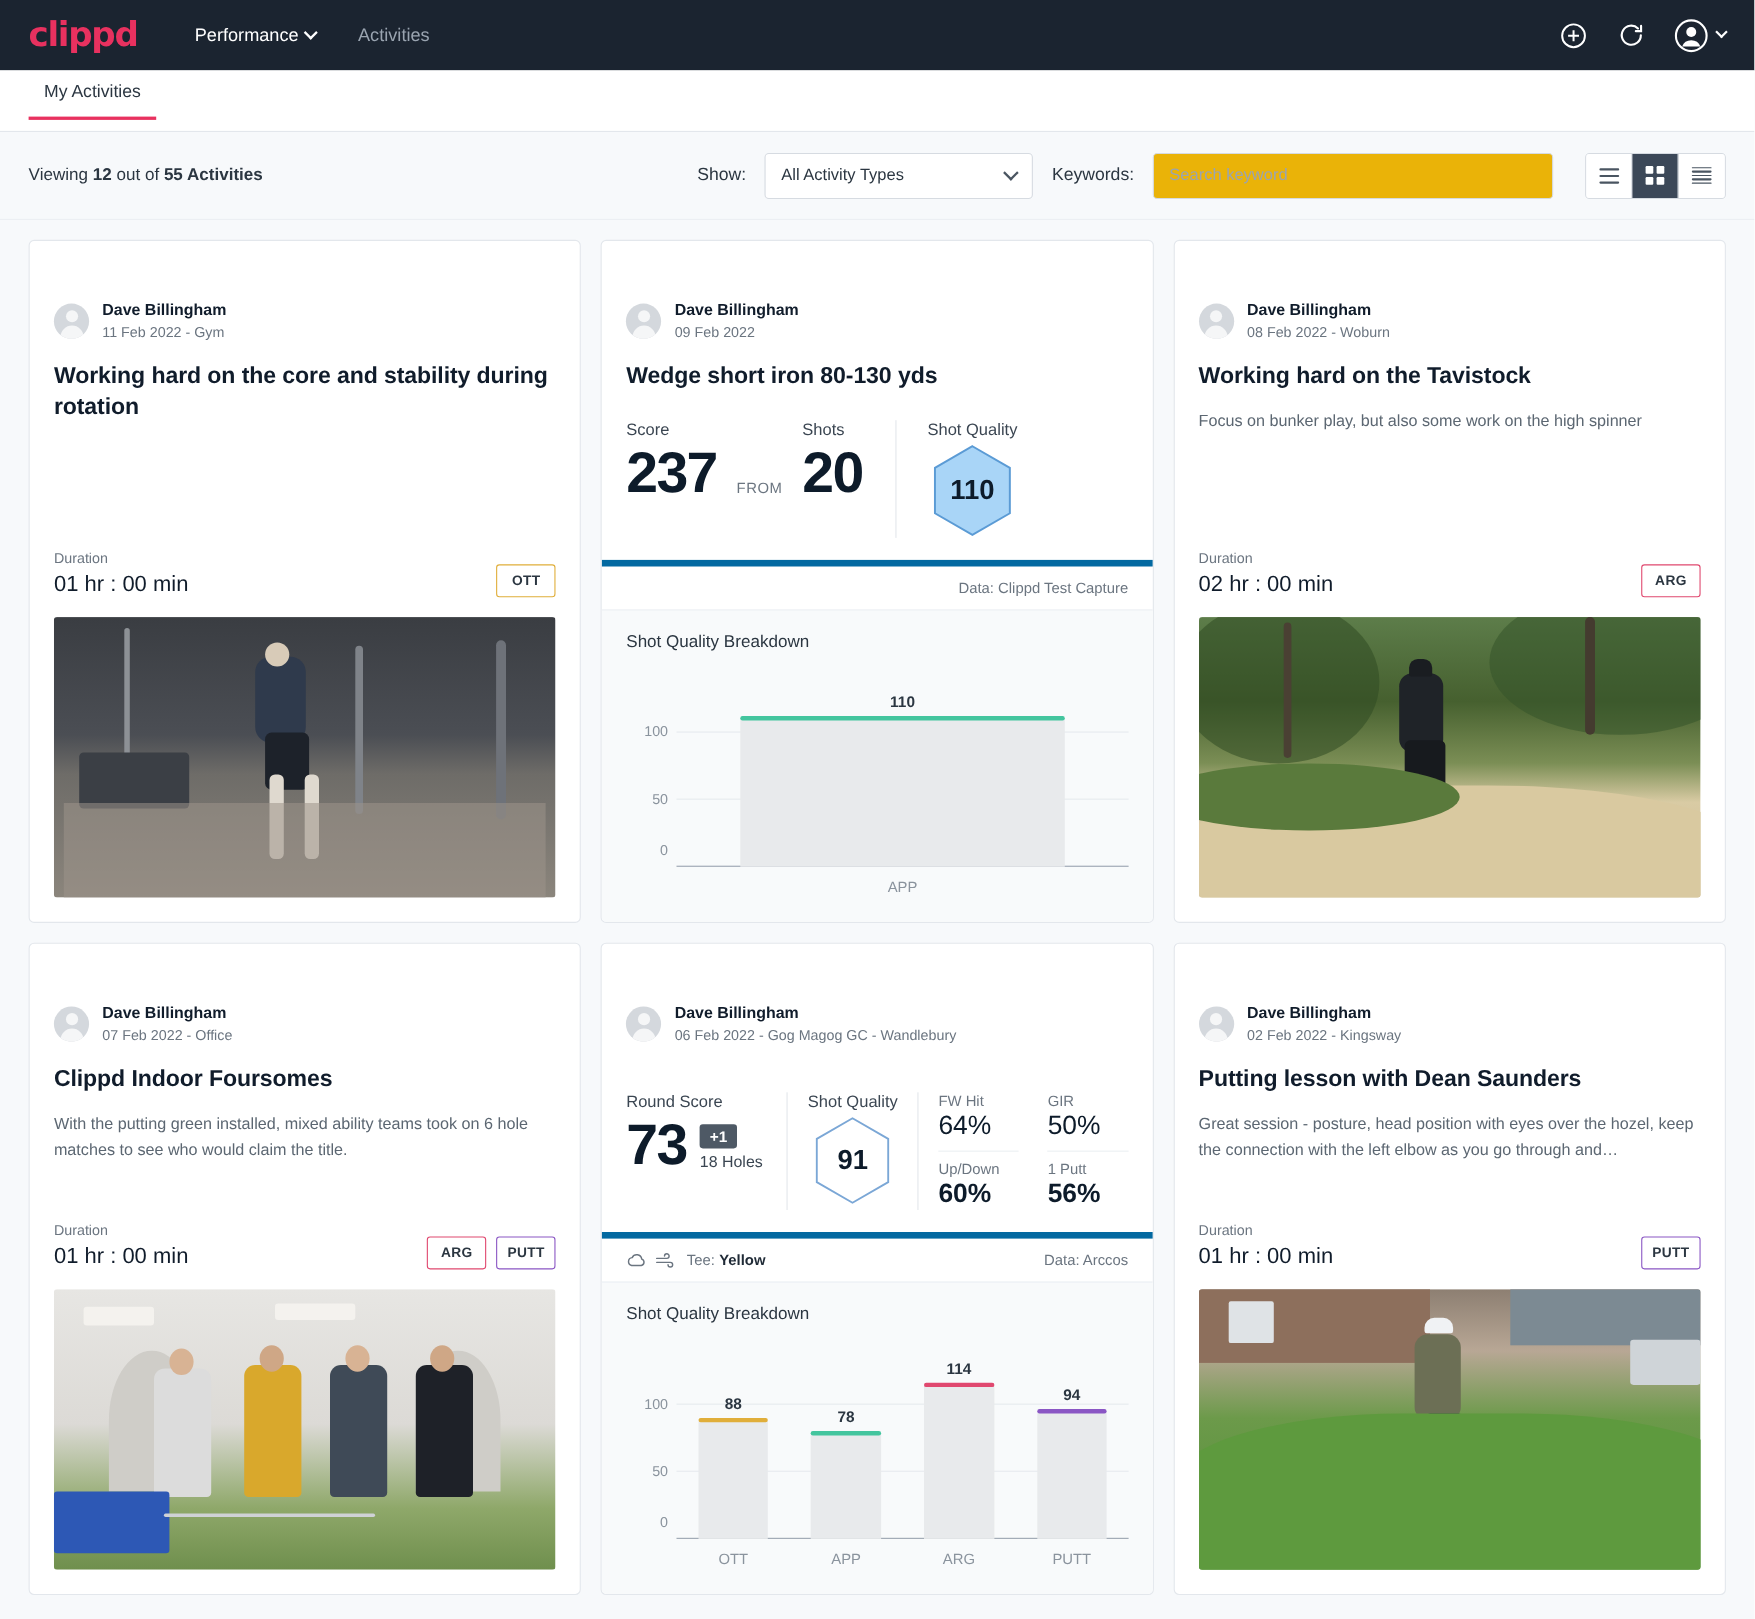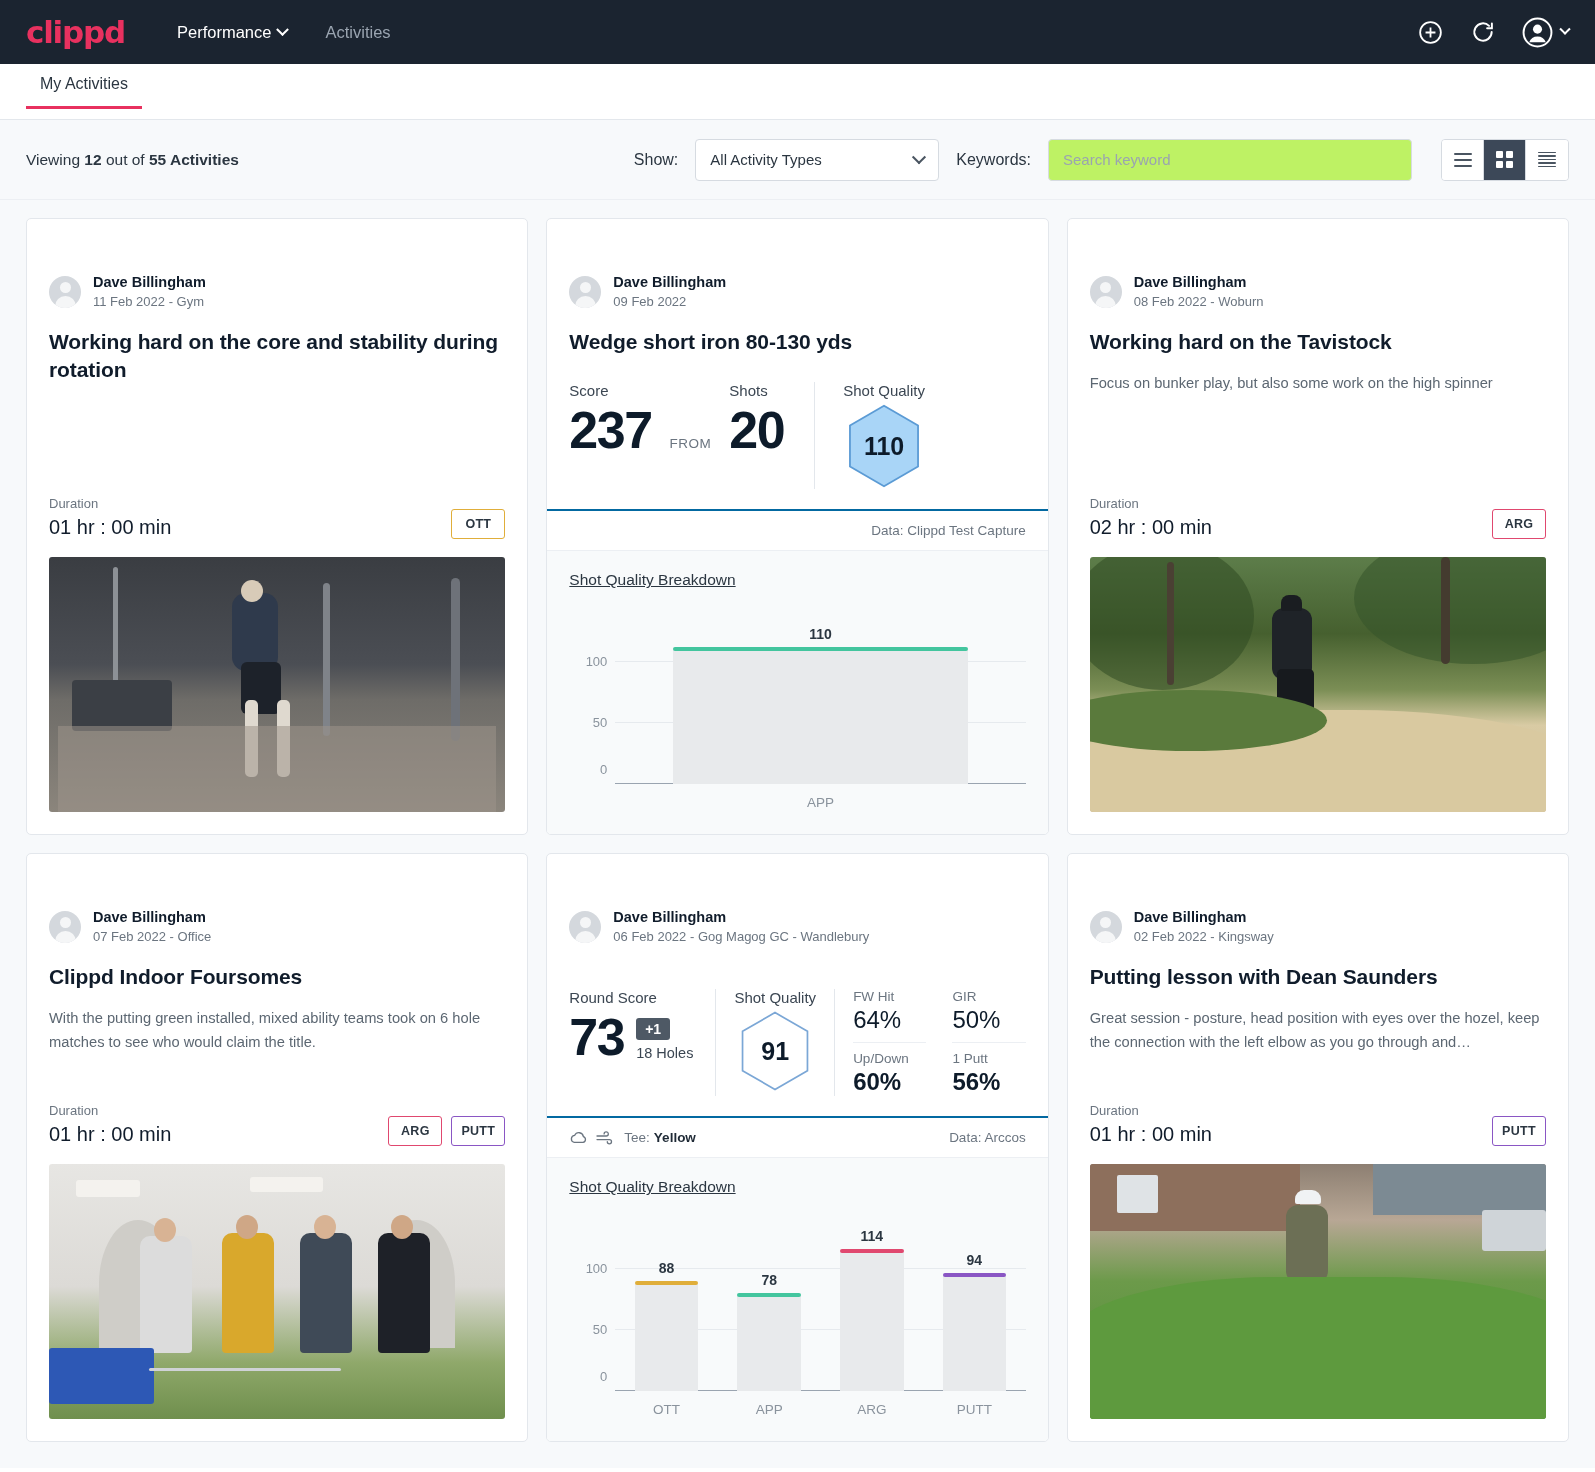--- a/index.html
+++ b/index.html
@@ -76,21 +76,21 @@
   .select {
     width: 244px; height: 42px; background: #fff;
     border: 1px solid #d6dbe1; border-radius: 4px;
     display: flex; align-items: center; padding: 0 14px;
     font-size: 15px; color: #2b3641; cursor: pointer;
   }
   .select .chev2 { margin-left: auto; width: 10px; height: 10px;
     border-right: 2px solid #4a5561; border-bottom: 2px solid #4a5561;
     transform: rotate(45deg) translate(-2px,-2px); }
   .searchbox {
-    width: 364px; height: 42px; background: #bef264;
+    width: 364px; height: 42px; background: #eab308;
     border: 1px solid #d6dbe1; border-radius: 4px;
     padding: 0 14px; font-size: 15px; color: #2b3641;
     font-family: "Liberation Sans", sans-serif;
   }
   .searchbox::placeholder { color: #9aa4b0; }
   .viewtoggle { display: flex; border: 1px solid #d6dbe1; border-radius: 4px; overflow: hidden; margin-left: 12px; }
   .vt { width: 42px; height: 40px; background: #fff; display: flex; align-items: center;
         justify-content: center; cursor: pointer; border-right: 1px solid #d6dbe1; }
   .vt:last-child { border-right: none; }
   .vt.active { background: #3c4858; }
@@ -160,29 +160,29 @@
   .stat-lbl { font-size: 15px; color: #3b4652; margin-bottom: 4px; }
   .stat-big { font-size: 52px; font-weight: 700; color: #0d1b2a; line-height: 1.05; letter-spacing: -1.5px; }
   .from { font-size: 13.5px; color: #6b7580; letter-spacing: 0.5px; align-self: center; margin: 16px 18px 0 18px; }
   .sq-col { border-left: 1px solid #e3e7ec; padding-left: 28px; margin-left: 30px; text-align: center; }
   .hexwrap { width: 78px; height: 86px; position: relative; margin: 4px auto 0 auto; }
   .hex { width: 100%; height: 100%; display: block; }
   .hexnum { position: absolute; inset: 0; display: flex; align-items: center; justify-content: center;
             font-size: 25px; font-weight: 700; color: #0d1b2a; }
 
   .datarow {
-    border-top: 2px solid #0369a1; padding: 12px 22px;
+    border-top: 6px solid #0369a1; padding: 12px 22px;
     font-size: 13.5px; color: #6b7580; display: flex; align-items: center;
   }
   .datarow .right { margin-left: auto; }
   .datarow b { color: #1f2a36; font-weight: 700; }
 
   
   .chartpanel { background: #f8fafb; border-top: 1px solid #eceff3; padding: 20px 22px 16px 22px; }
-  .chart-title { font-size: 15.5px; color: #2b3641; margin-bottom: 14px; text-decoration: underline; }
+  .chart-title { font-size: 15.5px; color: #2b3641; margin-bottom: 14px; }
   .chart { position: relative; height: 215px; }
   .plot { position: absolute; left: 46px; right: 0; top: 22px; bottom: 34px; }
   .gridline { position: absolute; left: 0; right: 0; height: 1px; background: #e6eaee; }
   .axis0 { position: absolute; left: 0; right: 0; bottom: 0; height: 1px; background: #9aa4b0; }
   .ytick { position: absolute; right: calc(100% + 8px); transform: translateY(-50%);
            font-size: 13px; color: #8a939d; white-space: nowrap; }
   .bars { position: absolute; inset: 0; display: flex; align-items: flex-end; }
   .barcell { flex: 1 1 0; display: flex; flex-direction: column; align-items: center; justify-content: flex-end; height: 100%; position: relative; }
   .bar { width: 62%; background: #e8eaec; position: relative; }
   .barcap { position: absolute; left: 0; right: 0; top: -3px; height: 4px; border-radius: 2px; }

